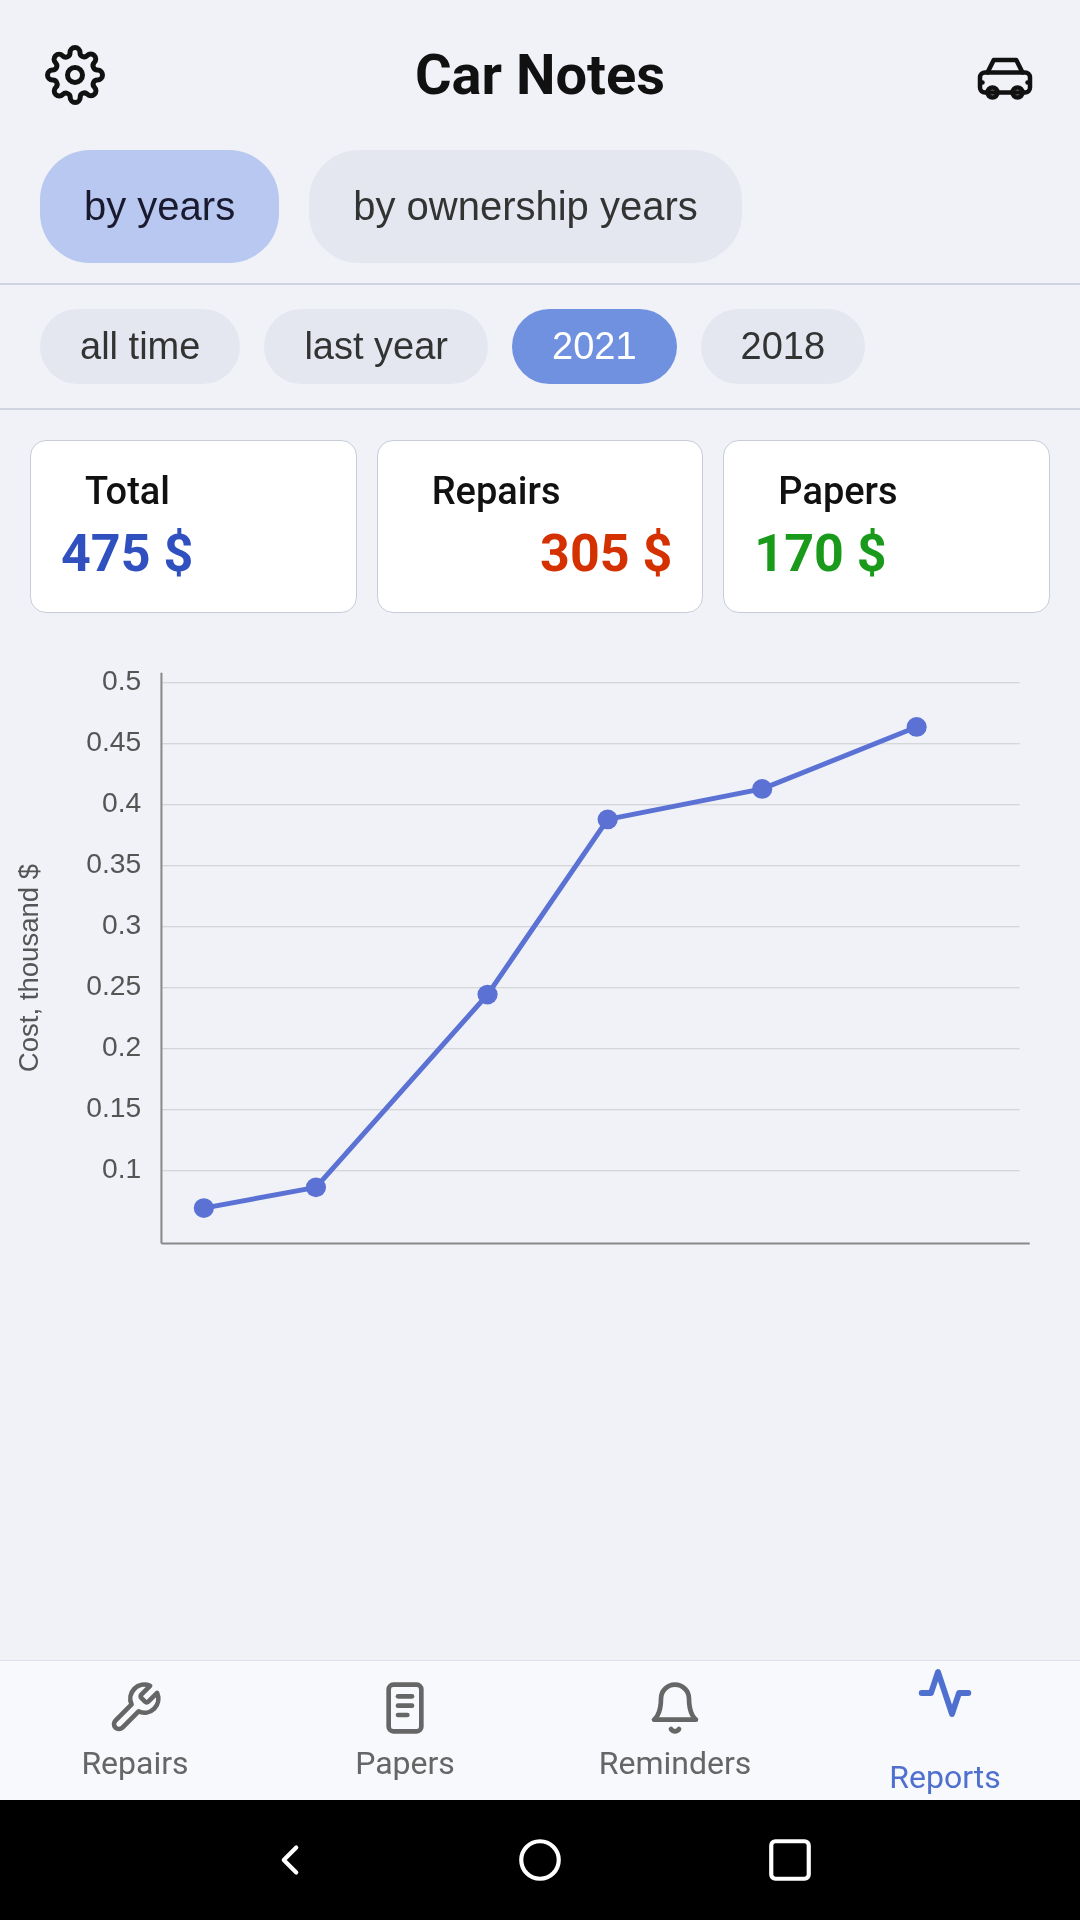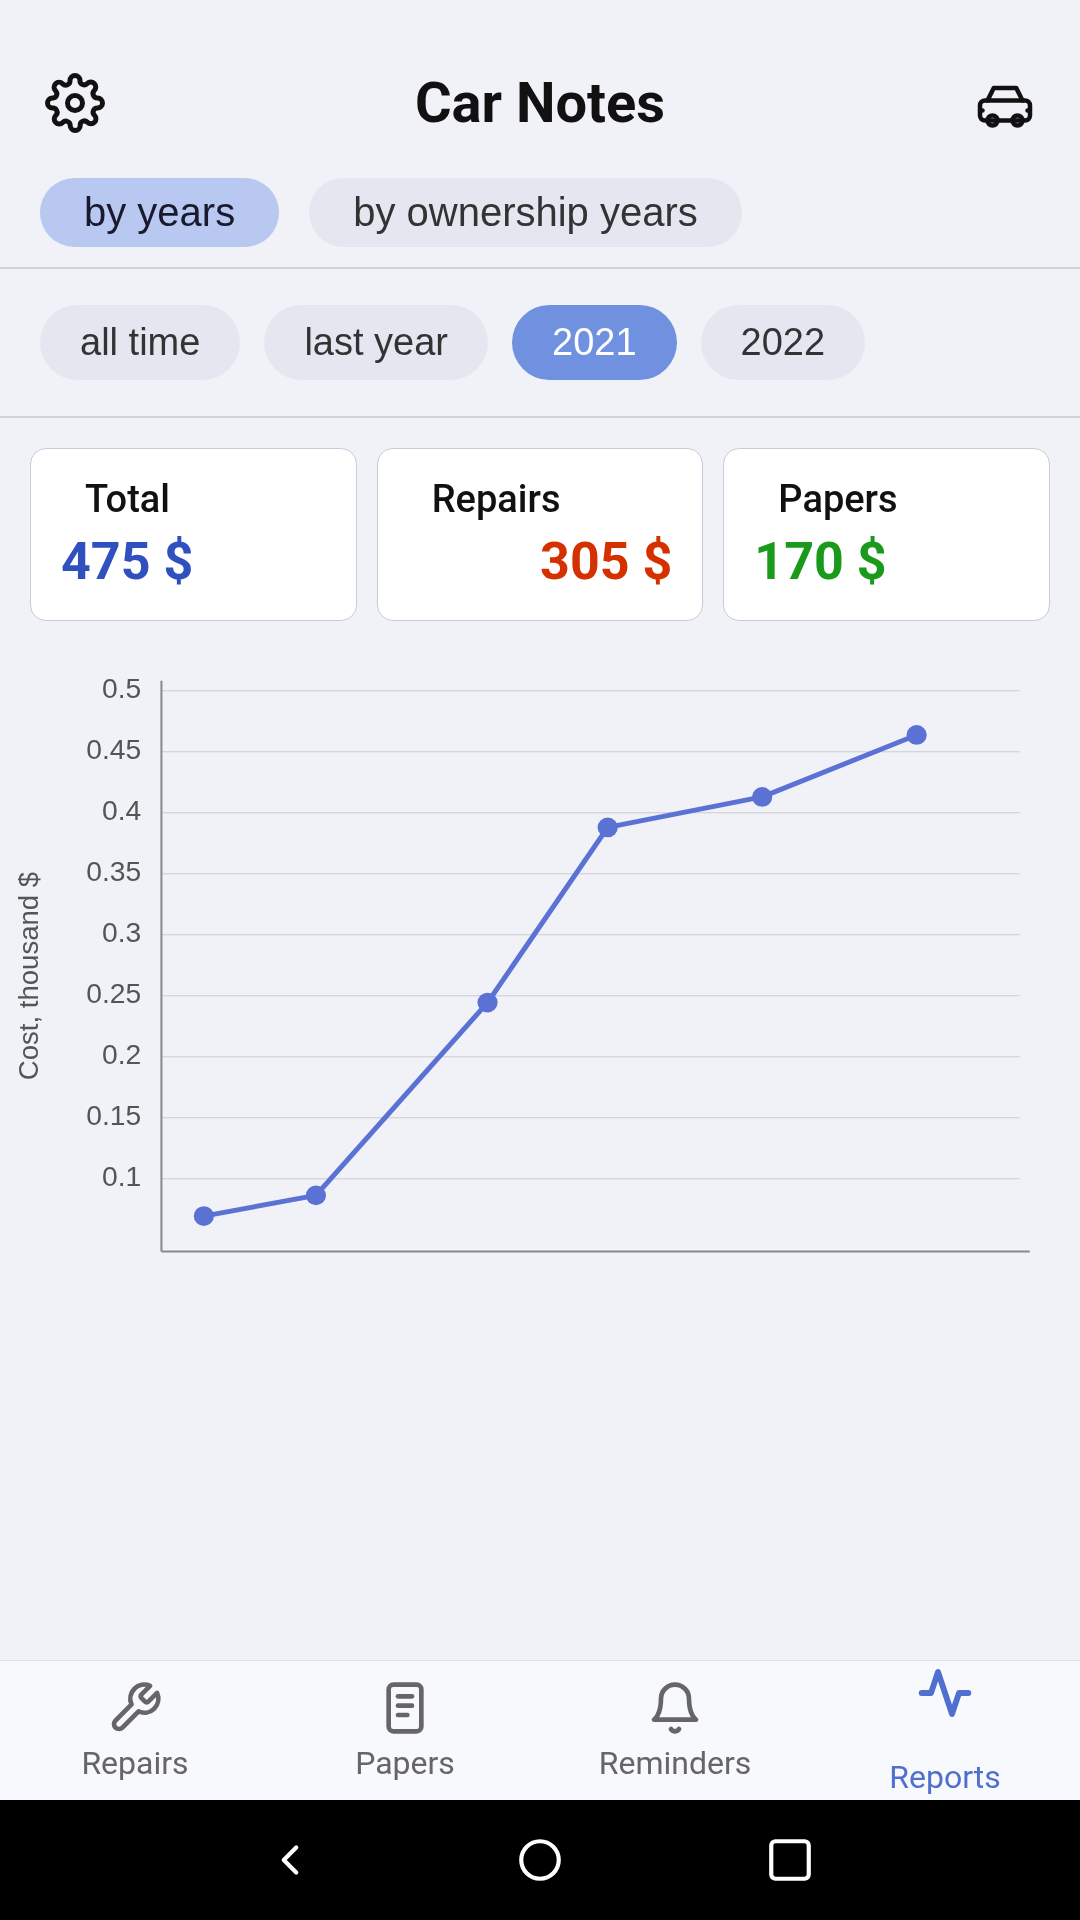--- a/index.html
+++ b/index.html
@@ -12,21 +12,20 @@
       overflow: hidden;
       position: relative;
     }
 
     
     .header {
       display: flex;
       align-items: center;
       padding: 40px 40px 20px 40px;
       background: #f0f2f8;
-      margin-top: 28px;
     }
     .header-title {
       flex: 1;
       text-align: center;
       font-size: 56px;
       font-weight: 700;
       color: #111;
     }
     .gear-icon, .car-icon {
       width: 70px;
@@ -41,21 +40,21 @@
     }
 
     
     .filter-row {
       display: flex;
       align-items: center;
       gap: 30px;
       padding: 20px 40px;
     }
     .filter-chip {
-      padding: 12px 44px;
+      padding: 34px 44px;
       border-radius: 50px;
       font-size: 40px;
       font-weight: 500;
       cursor: pointer;
       border: none;
       outline: none;
     }
     .filter-chip.active {
       background: #b8c8f0;
       color: #1a1a2e;
@@ -69,21 +68,21 @@
       height: 2px;
       background: #d0d4e0;
       margin: 0 0;
     }
 
     
     .filter-row2 {
       display: flex;
       align-items: center;
       gap: 24px;
-      padding: 36px 40px;
+      padding: 24px 40px;
     }
     .filter-chip2 {
       padding: 16px 40px;
       border-radius: 50px;
       font-size: 38px;
       font-weight: 400;
       cursor: pointer;
       border: none;
       outline: none;
     }
@@ -222,21 +221,21 @@
   <button class="filter-chip active">by years</button>
   <button class="filter-chip inactive">by ownership years</button>
 </div>
 
 <div class="divider"></div>
 
 <div class="filter-row2">
   <button class="filter-chip2 inactive">all time</button>
   <button class="filter-chip2 inactive">last year</button>
   <button class="filter-chip2 active">2021</button>
-  <button class="filter-chip2 inactive">2022</button>
+  <button class="filter-chip2 inactive">2018</button>
 </div>
 
 <div class="divider2"></div>
 
 <div class="cards-row">
   <div class="card">
     <div class="card-label">Total</div>
     <div class="card-value blue">475 $</div>
   </div>
   <div class="card">

